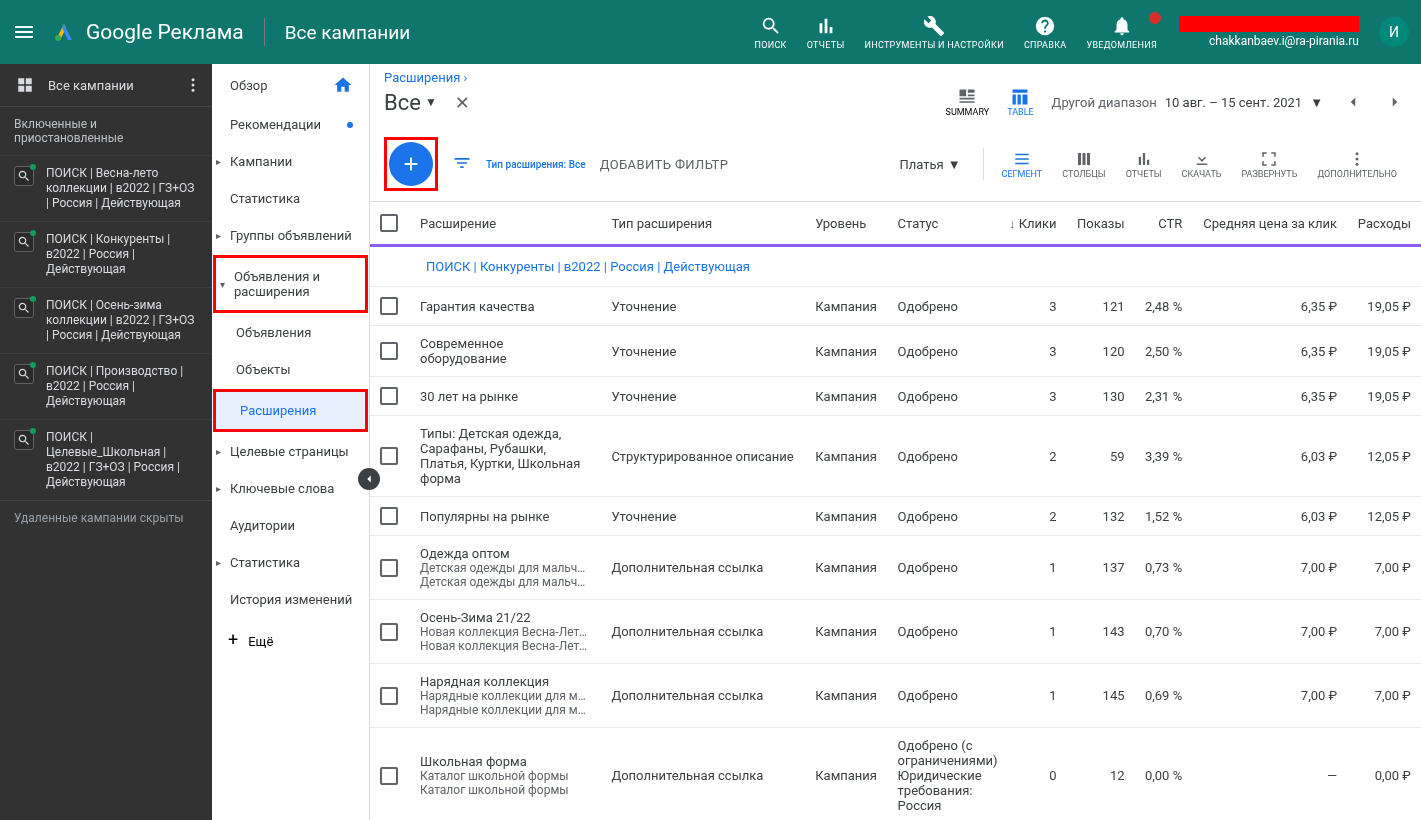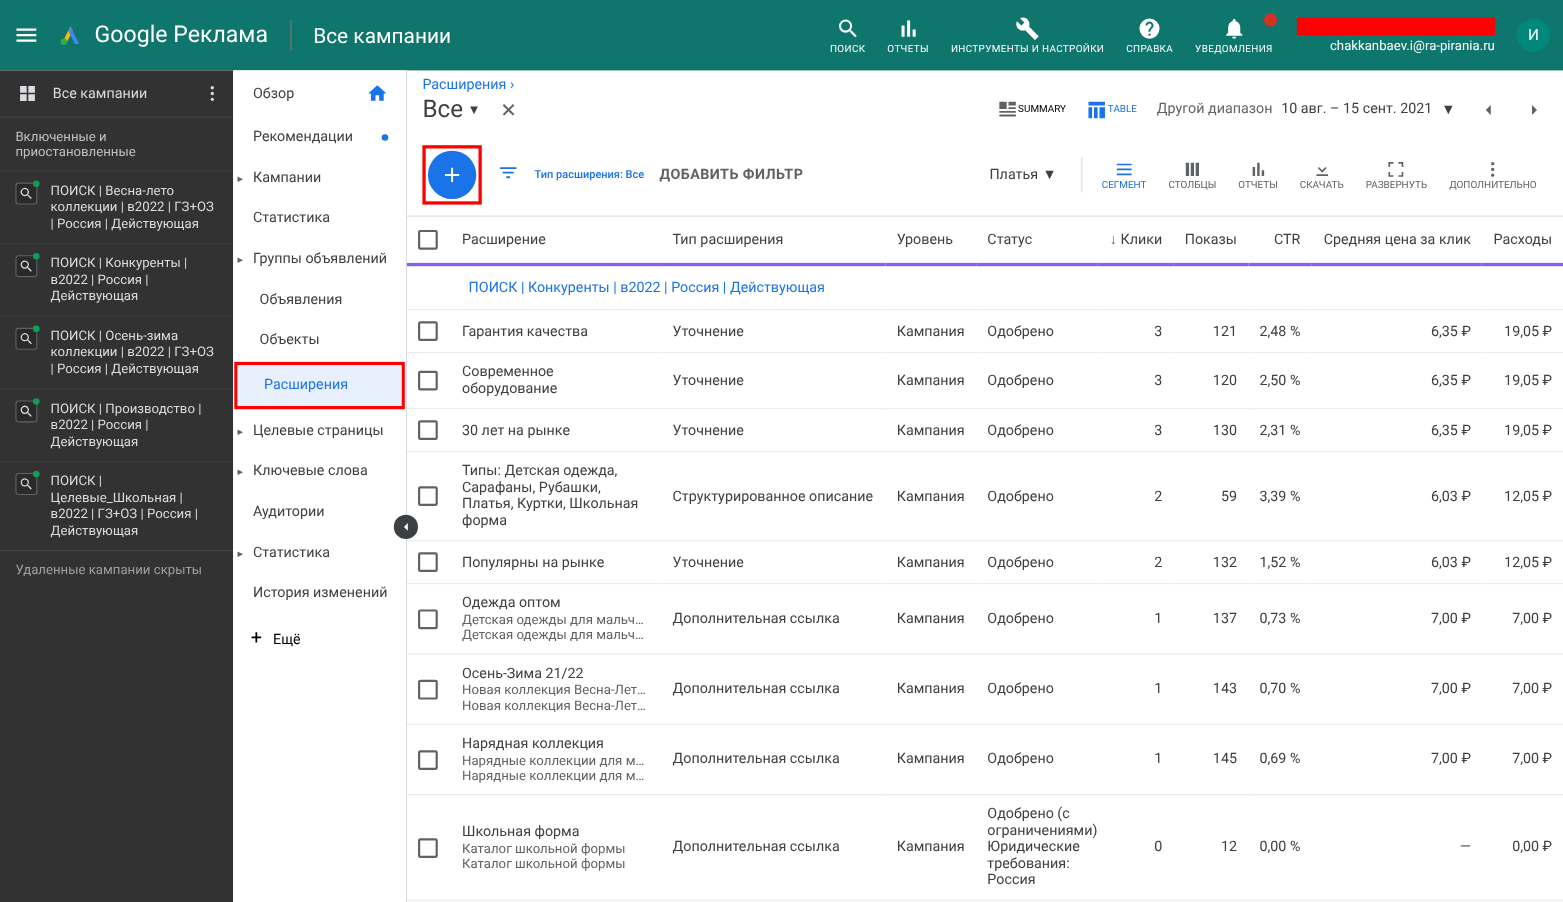--- a/index.html
+++ b/index.html
@@ -49,37 +49,37 @@
 .collapse-btn{position:absolute;right:-11px;top:404px;width:22px;height:22px;background:#3c4043;border-radius:50%;display:flex;align-items:center;justify-content:center;cursor:pointer;z-index:10}
 .collapse-btn svg{fill:#fff;width:14px;height:14px}
 .main{flex:1;overflow:hidden;display:flex;flex-direction:column}
 .breadcrumb{padding:6px 14px 2px;font-size:13px;color:#1a73e8}
 .topbar{display:flex;align-items:center;padding:0 14px 10px;gap:12px}
 .vse{font-size:22px;color:#3c4043;display:flex;align-items:center}
 .vse .arrow{font-size:12px;margin-left:4px}
 .close-x{font-size:18px;color:#5f6368;margin-left:6px;cursor:pointer}
 .topbar-right{margin-left:auto;display:flex;align-items:center;gap:18px}
 .view-toggle{display:flex;gap:18px}
-.vt-item{display:flex;flex-direction:row;align-items:center;font-size:9px;cursor:pointer}
+.vt-item{display:flex;flex-direction:column;align-items:center;font-size:9px;cursor:pointer}
 .vt-item.active{color:#1a73e8}
 .vt-item svg{width:20px;height:20px;fill:#5f6368}
 .vt-item.active svg{fill:#1a73e8}
 .date-range{font-size:13px;color:#3c4043;display:flex;align-items:center;gap:8px}
 .date-range .muted{color:#5f6368}
 .chevbtn{width:24px;height:24px;display:flex;align-items:center;justify-content:center;cursor:pointer}
 .chevbtn svg{fill:#5f6368;width:18px;height:18px}
 .toolbar{display:flex;align-items:center;padding:10px 14px;border-bottom:1px solid #dadce0;gap:14px;background:#fff}
 .fab-wrap{border:3px solid #ff0000;padding:2px}
 .fab{width:44px;height:44px;border-radius:50%;background:#1a73e8;display:flex;align-items:center;justify-content:center;cursor:pointer}
 .fab svg{fill:#fff;width:22px;height:22px}
 .filter-icon{color:#1a73e8;cursor:pointer}
 .filter-icon svg{fill:#1a73e8;width:20px;height:20px}
 .filter-text{font-size:10px}
 .filter-text .blue{color:#1a73e8;font-weight:500}
-.add-filter{font-size:13px;color:#5f6368;letter-spacing:.4px;font-weight:700}
+.add-filter{font-size:13px;color:#5f6368;letter-spacing:.4px;font-weight:400}
 .toolbar-right{margin-left:auto;display:flex;align-items:center;gap:0}
 .svyazi{font-size:13px;color:#3c4043;padding:0 14px;display:flex;align-items:center;gap:4px;cursor:pointer}
 .tb-divider{width:1px;height:32px;background:#dadce0;margin:0 8px}
 .tb-icon{display:flex;flex-direction:column;align-items:center;padding:0 10px;cursor:pointer;font-size:9px;color:#5f6368}
 .tb-icon.active{color:#1a73e8}
 .tb-icon .ico{height:20px;display:flex;align-items:center;justify-content:center}
 .tb-icon .ico svg{width:18px;height:18px;fill:#5f6368}
 .tb-icon.active .ico svg{fill:#1a73e8}
 .table-wrap{flex:1;overflow:auto}
 table{width:100%;border-collapse:collapse;font-size:13px}
@@ -222,20 +222,25 @@
       </div>
     <div class="sb2-item expandable">
         <span>Кампании</span>
       </div>
     <div class="sb2-item">
         <span>Статистика</span>
       </div>
     <div class="sb2-item expandable">
         <span>Группы объявлений</span>
       </div>
+    <div class="sb2-highlight-red">
+      <div class="sb2-item expanded">
+          <span>Объявления и расширения</span>
+        </div>
+    </div>
     <div class="sb2-item sb2-sub">
         <span>Объявления</span>
       </div>
     <div class="sb2-item sb2-sub">
         <span>Объекты</span>
       </div>
     <div class="sb2-highlight-red">
       <div class="sb2-item sb2-sub active">
           <span>Расширения</span>
         </div>

